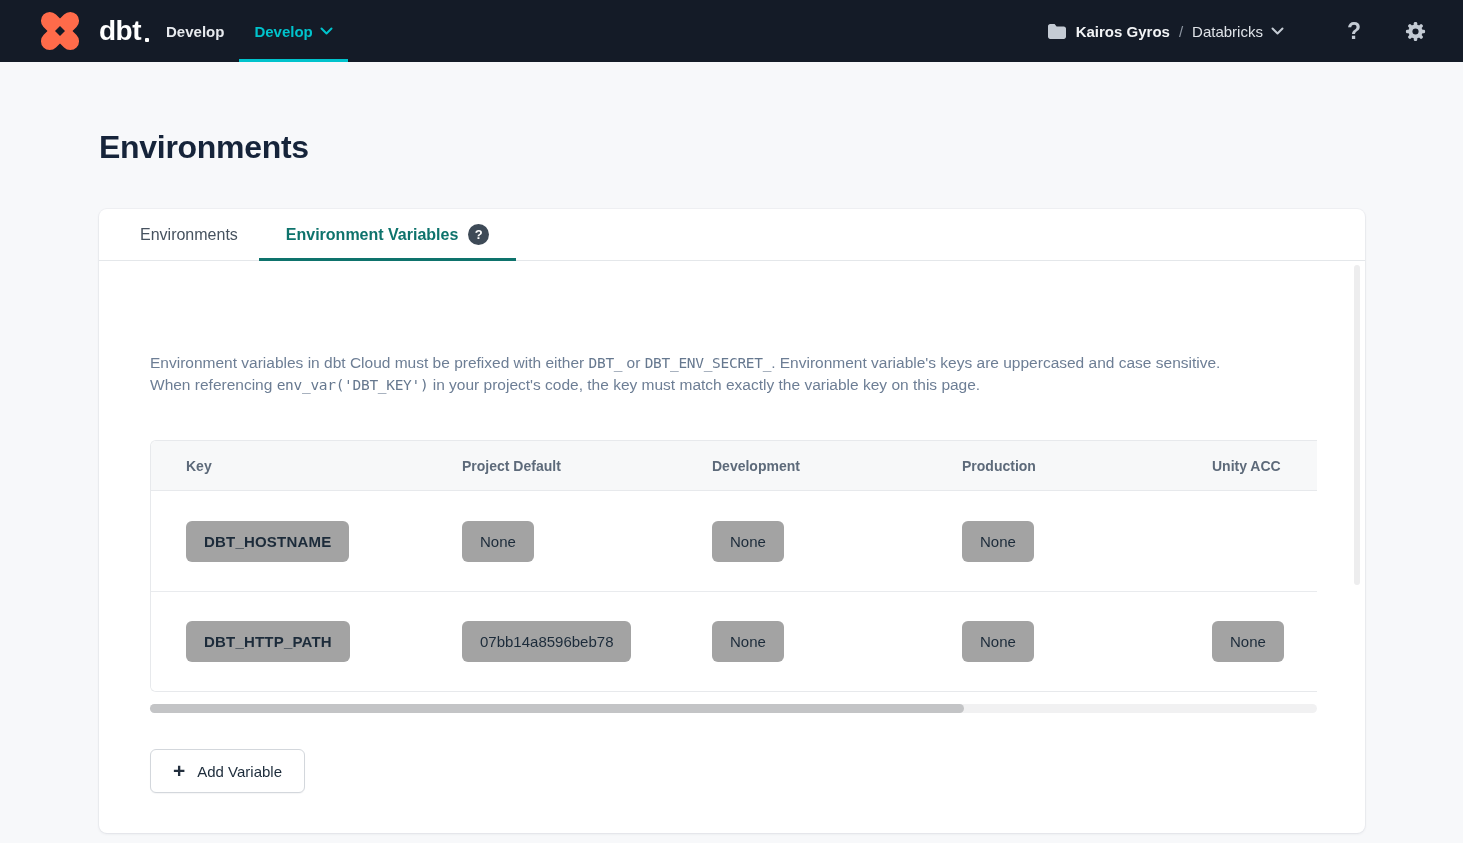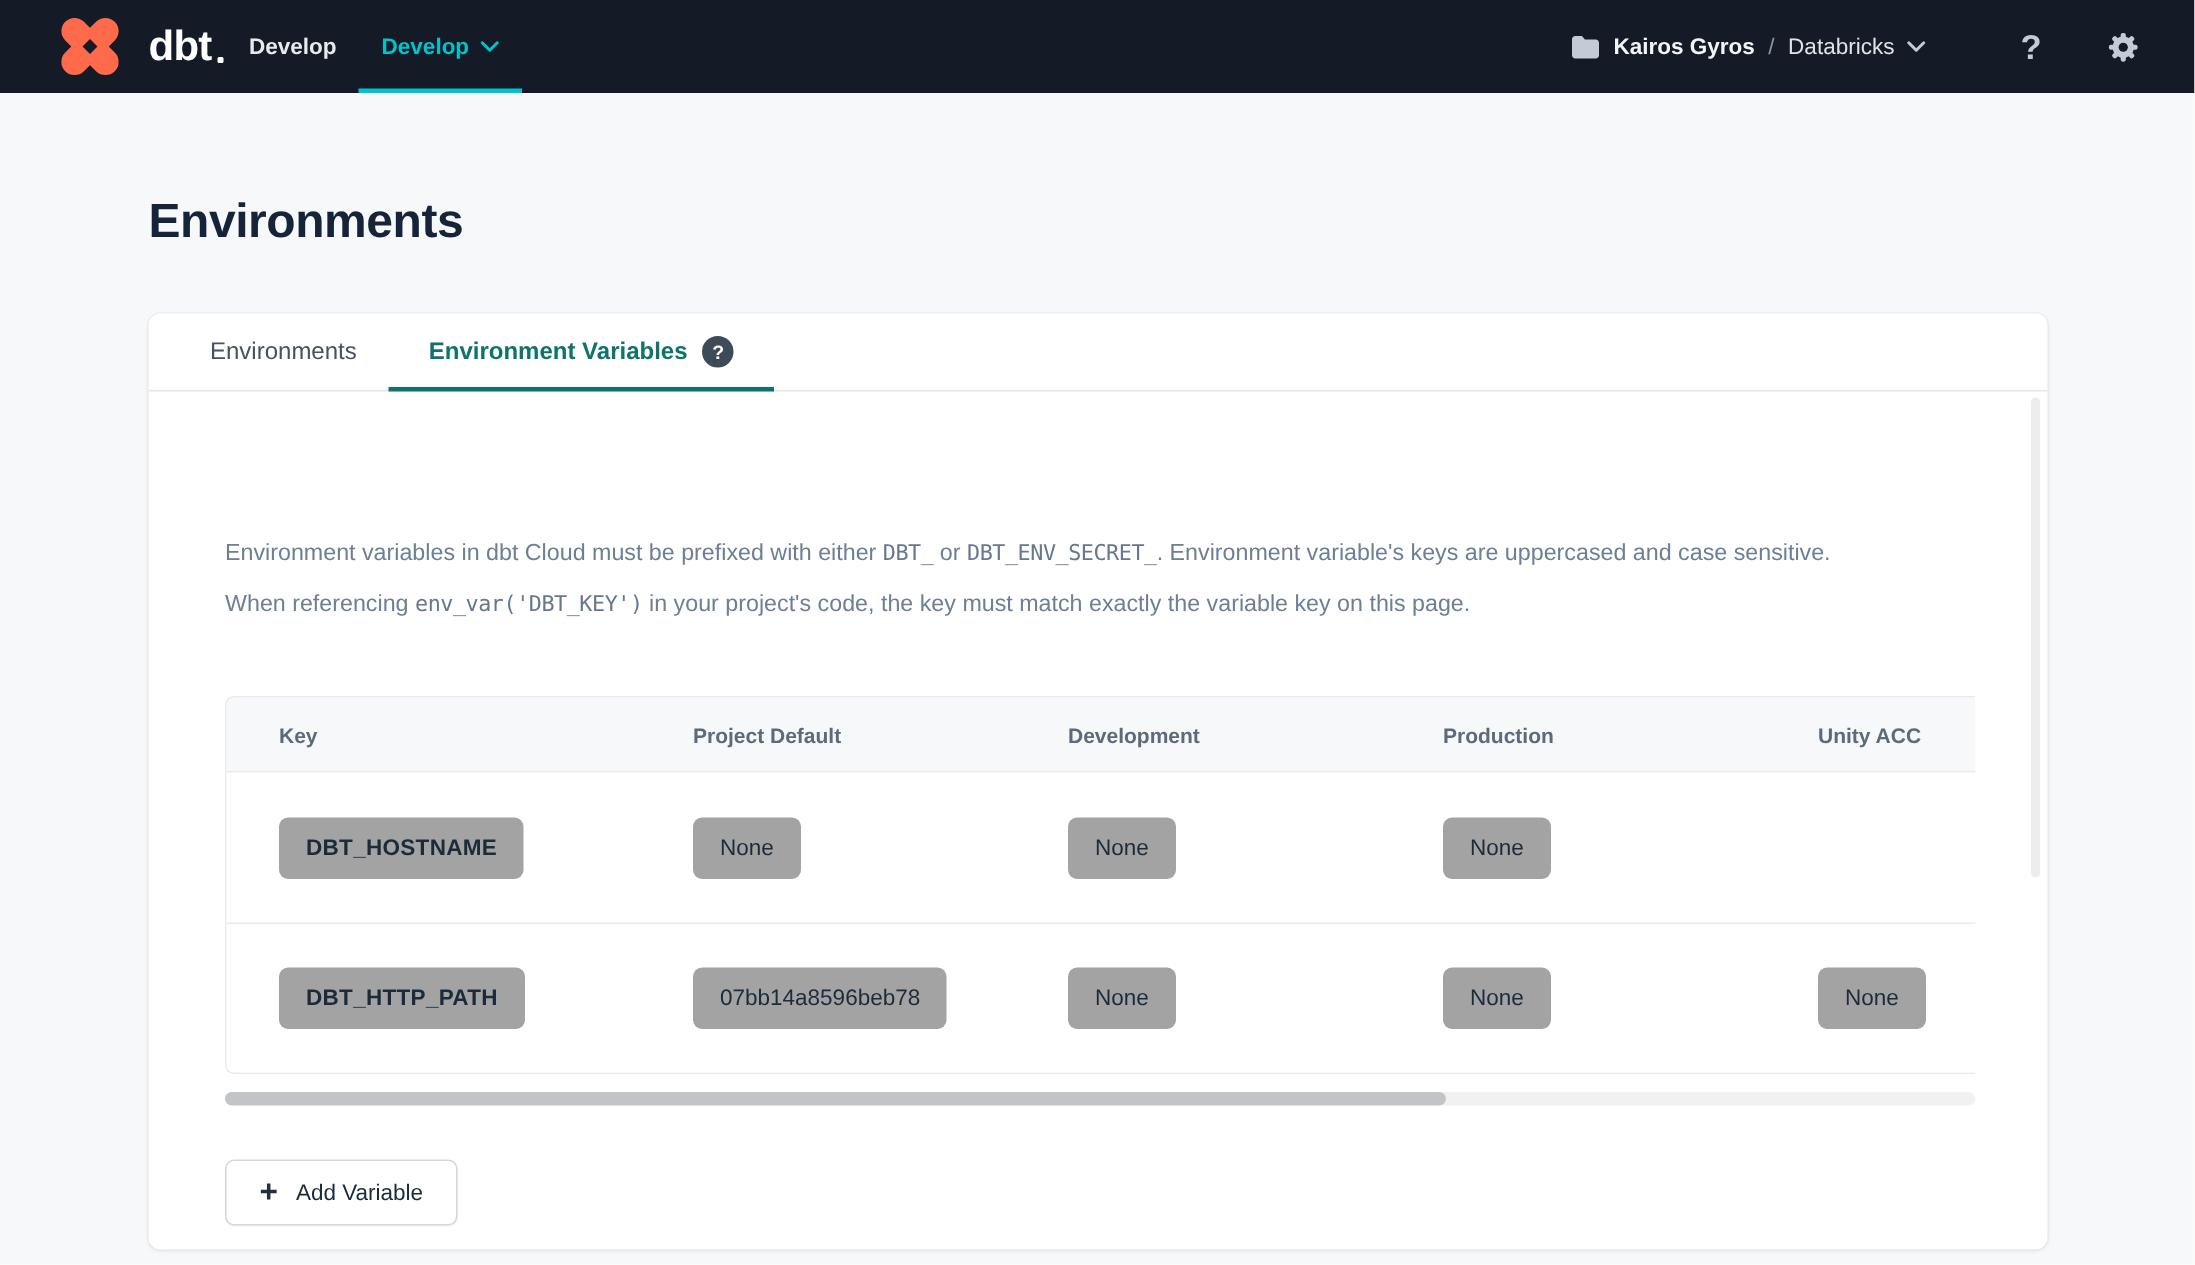--- a/index.html
+++ b/index.html
@@ -76,21 +76,21 @@
     width: 21px; height: 21px; border-radius: 50%;
     background: #3e4a57; color: #ffffff;
     display: inline-flex; align-items: center; justify-content: center;
     font-size: 13px; font-weight: 700; cursor: pointer;
   }
 
   
   .desc {
     margin: 91px 0 0 51px;
     width: 1170px;
-    color: #6d7e95; font-size: 15.5px; line-height: 33px;
+    color: #6d7e95; font-size: 15.5px; line-height: 21px;
   }
   .desc code {
     font-family: "DejaVu Sans Mono", monospace;
     font-size: 14.5px; color: #66788f; letter-spacing: -0.3px;
   }
 
   
   .var-table {
     margin: 44px 0 12px 51px;
     width: 1167px;

